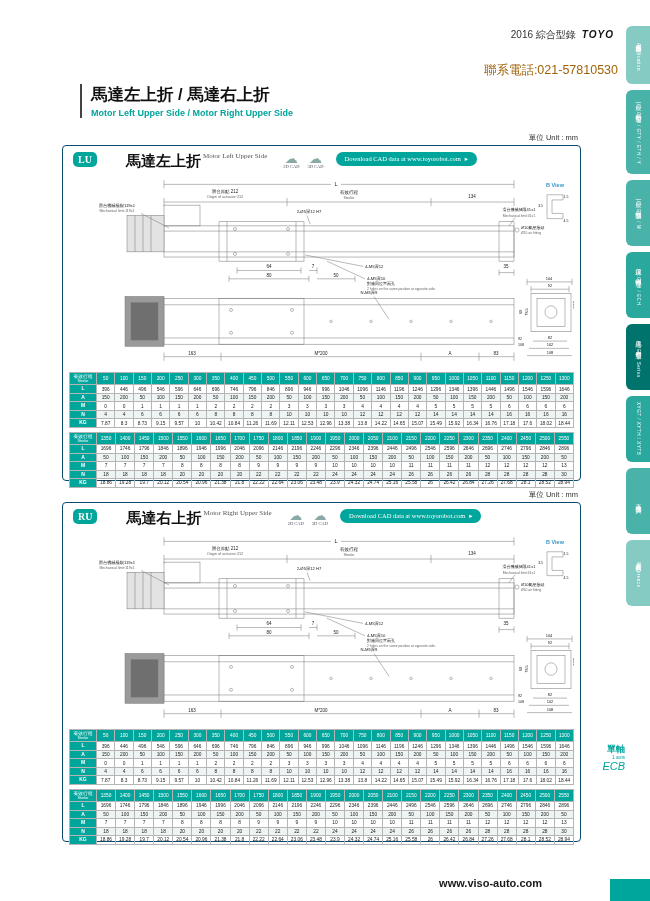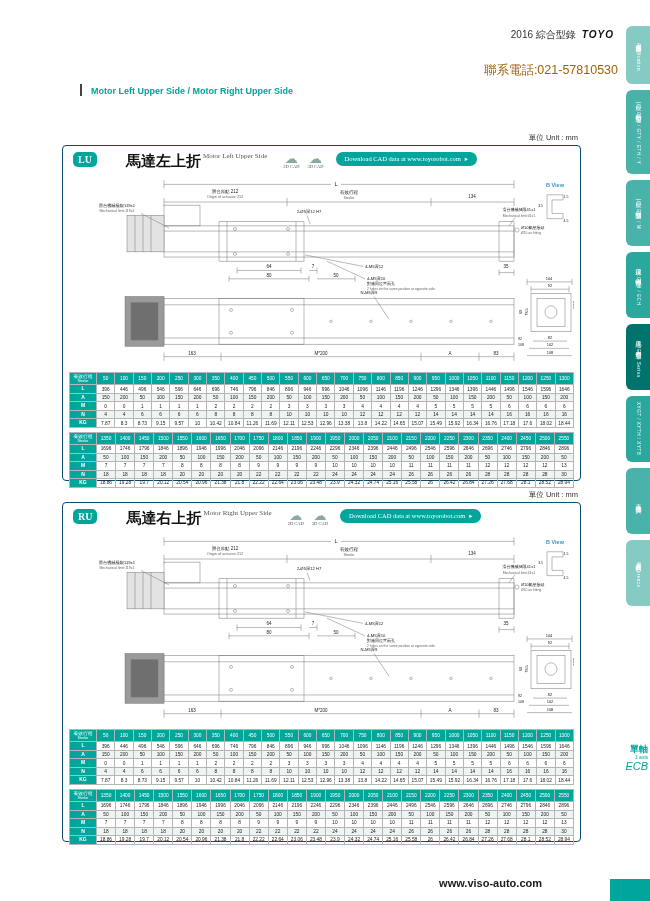--- a/index.html
+++ b/index.html
@@ -53,40 +53,41 @@
   
   .side-tabs{top:26px;right:0;width:24px;display:flex;flex-direction:column;gap:6px;}
   .tab{width:24px;border-radius:6px 0 0 6px;color:#fff;writing-mode:vertical-rl;text-orientation:mixed;
        display:flex;align-items:center;justify-content:center;cursor:pointer;}
   .tab span{display:block;}
   .tab .zh{font-size:6px;letter-spacing:1px;}
   .tab .en{font-size:4.6px;letter-spacing:0.5px;}
 
   
   .ecb-menu{top:745px;right:0;width:54px;text-align:right;}
-  .ecb-head{color:#00a59c;padding-right:2px;margin-bottom:8px;line-height:1.1;}
+  .ecb-head{color:#00a59c;padding-right:25px;margin-bottom:8px;line-height:1.1;}
   .ecb-head .zh{display:block;font-size:9px;font-weight:bold;}
   .ecb-head .en{display:block;font-size:5px;}
   .ecb-head .nm{display:block;font-size:11px;font-weight:normal;font-style:italic;}
   .ecb-item{height:14px;margin-bottom:2px;color:#fff;font-size:8px;font-weight:bold;font-style:italic;
        display:flex;align-items:center;justify-content:flex-end;padding-right:7px;
        border-radius:3px 0 0 3px;cursor:pointer;}
 
   .footer-url{bottom:12px;right:108px;font-size:11px;font-weight:bold;color:#1a1a1a;}
   .corner-accent{bottom:0;right:0;width:40px;height:22px;background:#00a59c;}
 </style>
 </head>
 <body>
 
 <div class="abs brand">
   <span>2016 綜合型錄</span><span class="logo">TOYO</span>
 </div>
 <div class="abs phone">聯系電話:021-57810530</div>
 
 <div class="abs title-block">
+  <h1>馬達左上折 / 馬達右上折</h1>
   <div class="sub">Motor Left Upper Side / Motor Right Upper Side</div>
 </div>
 
 <section class="abs panel p0">
   <div class="unit">單位 Unit : mm</div>
   <div class="panel-head">
     <span class="badge">LU</span>
     <span class="pt-zh">馬達左上折</span>
     <span class="pt-en">Motor Left Upper Side</span>
     <span class="clouds">

